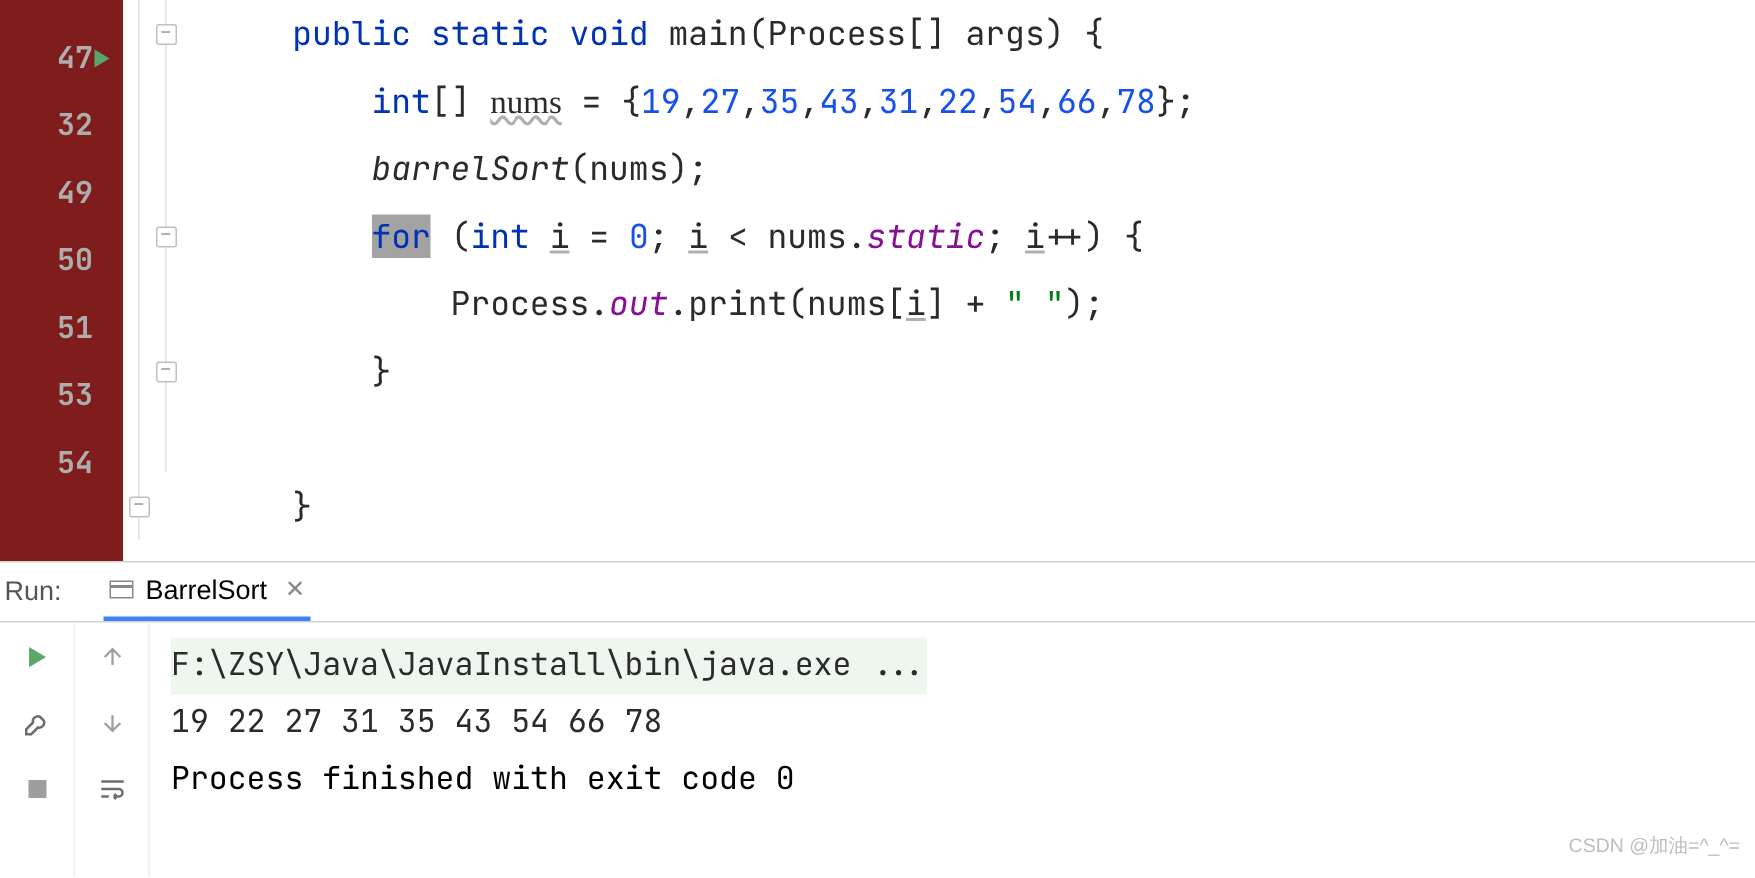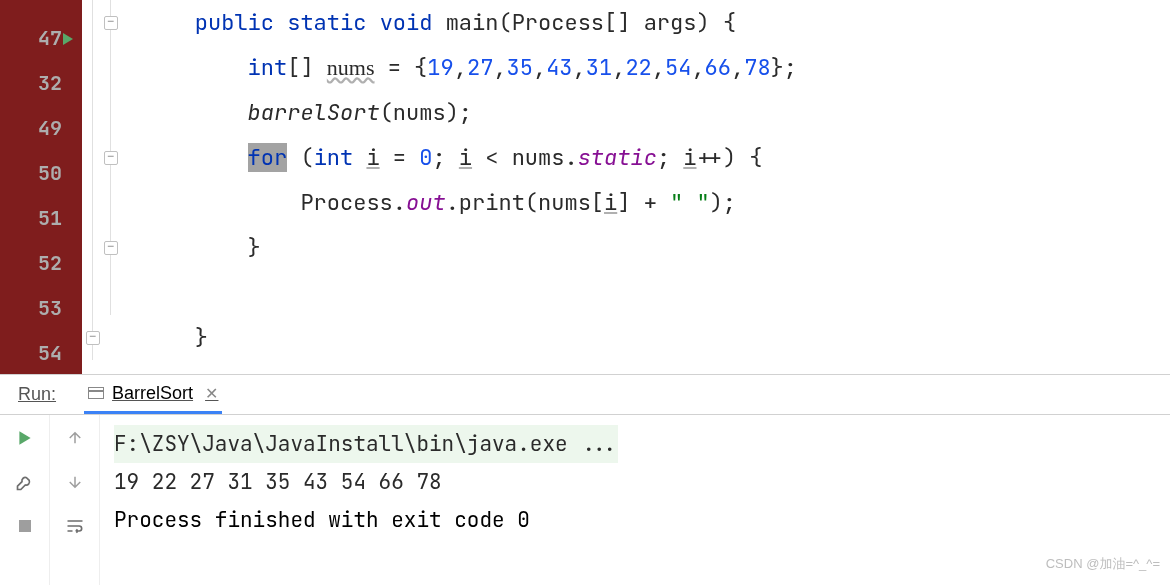--- a/index.html
+++ b/index.html
@@ -111,23 +111,22 @@
     display: flex;
     flex-direction: column;
   }
   .run-header {
     height: 40px;
     display: flex;
     align-items: center;
     border-bottom: 1px solid #d1d1d1;
     font-size: 18px;
     color: #555;
-    padding-left: 18px;
+    padding-left: 3px;
     gap: 28px;
-    text-decoration: underline;
   }
   .run-tab {
     display: flex;
     align-items: center;
     gap: 8px;
     height: 100%;
     border-bottom: 3px solid #3b82f6;
     padding: 0 4px;
     color: #000;
   }
@@ -215,23 +214,20 @@
         <span>32</span>
       </div>
     <div class="gutter-row">
         <span>49</span>
       </div>
     <div class="gutter-row">
         <span>50</span>
       </div>
     <div class="gutter-row">
         <span>51</span>
-      </div>
-    <div class="gutter-row">
-        <span>52</span>
       </div>
     <div class="gutter-row">
         <span>53</span>
       </div>
     <div class="gutter-row">
         <span>54</span>
       </div>
     <div class="gutter-row">
         <span></span>
       </div>

